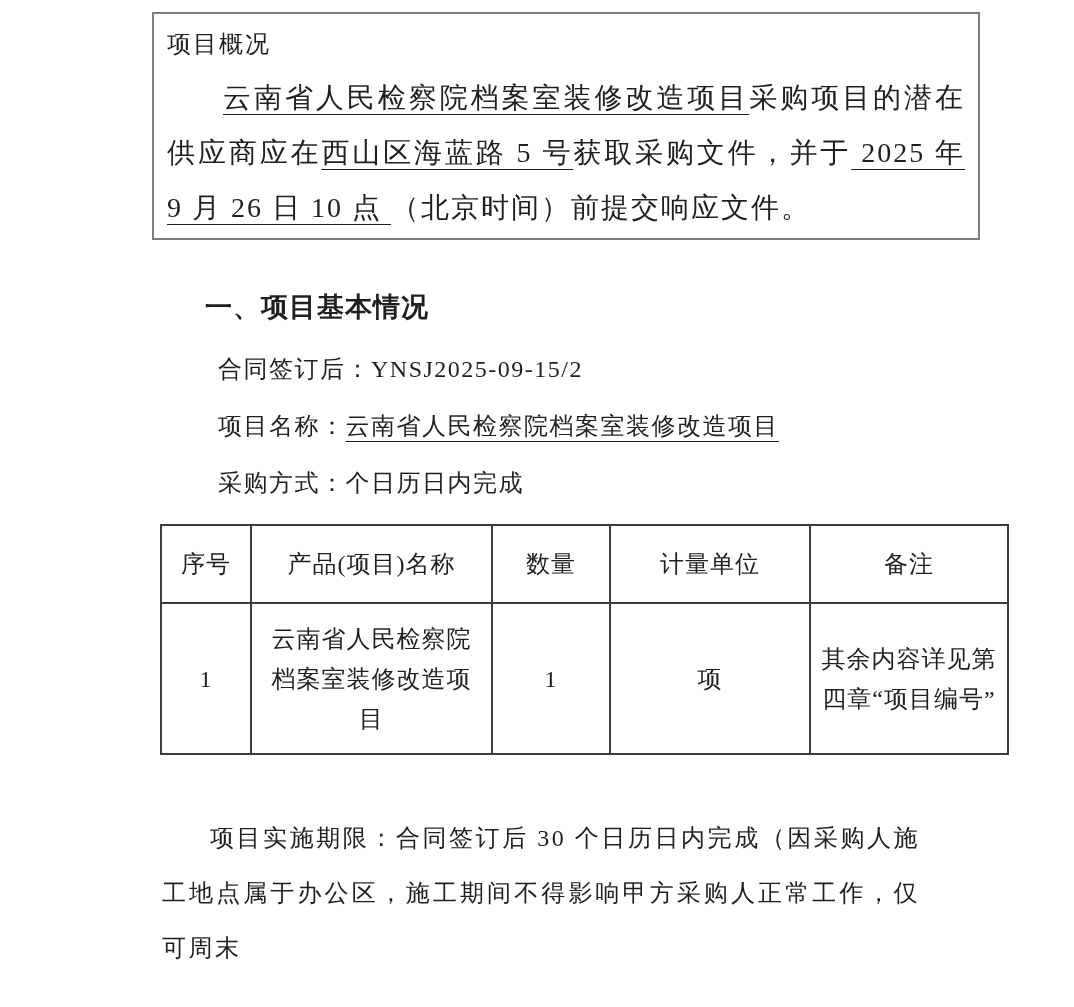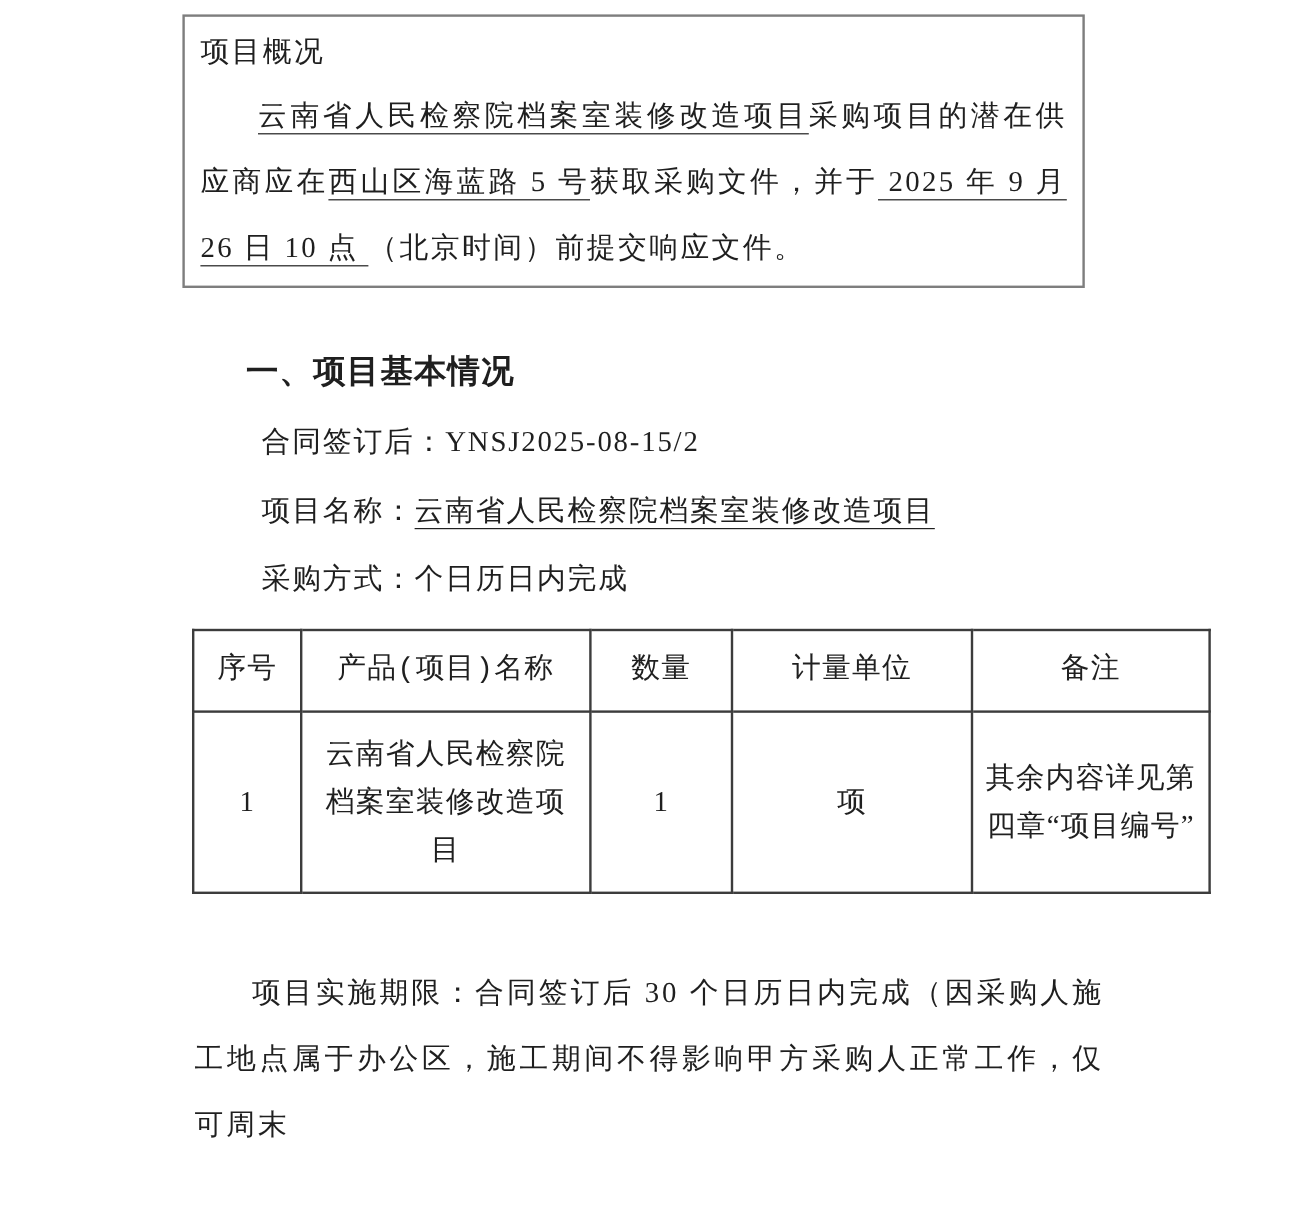--- a/index.html
+++ b/index.html
@@ -9,43 +9,43 @@
     overflow: hidden;
     font-family: "Liberation Serif", "DejaVu Serif", serif;
     color: #1f1f1f;
   }
   .content { padding-left: 162px; width: 758px; }
 
   
   .overview-box {
     box-sizing: border-box;
     margin-left: -10px; margin-top: 12px;
-    width: 752px; height: 228px;
+    width: 828px; height: 228px;
     border: 2px solid #7e7e7e;
     padding: 10px 13px 0 13px;
     overflow: hidden;
   }
   .box-title {
     font-size: 24px; line-height: 40px; letter-spacing: 2px;
   }
   .box-para {
     margin: 6px 0 0 0;
-    font-size: 24px; line-height: 55px; letter-spacing: 2px;
+    font-size: 28px; line-height: 55px; letter-spacing: 2px;
     text-align: justify; text-indent: 2em;
   }
   .u {
     text-decoration: underline;
     text-underline-offset: 7px;
     text-decoration-thickness: 1px;
   }
 
   
   .section-heading {
     margin: 53px 0 28px 43px;
-    font-family: Liberation Serif, serif;
+    font-family: Liberation Mono, monospace;
     font-weight: 700;
     font-size: 27px; line-height: 32px; letter-spacing: 1px;
   }
 
   
   .detail {
     margin: 0 0 25px 0; padding-left: 56px;
     font-size: 24px; line-height: 32px; letter-spacing: 1.5px;
   }
 
@@ -59,21 +59,21 @@
   .req-table th, .req-table td {
     border: 2px solid #3c3c3c;
     font-weight: normal;
     font-size: 24px;
     letter-spacing: 1px;
     text-align: center;
     vertical-align: middle;
     padding: 4px 8px;
     line-height: 40px;
   }
-  .req-table thead tr { height: 68px; font-family: Liberation Mono, monospace; }
+  .req-table thead tr { height: 78px; }
   .req-table tbody tr { height: 151px; }
   .col-seq  { width: 72px;  }
   .col-name { width: 223px; }
   .col-qty  { width: 100px; }
   .col-unit { width: 182px; }
   .col-note { width: 180px; }
 
   
   .impl-para {
     margin: 56px 0 0 0;
@@ -86,21 +86,21 @@
 
 <div class="content">
 
   <div class="overview-box">
     <div class="box-title">项目概况</div>
     <p class="box-para"><span class="u">云南省人民检察院档案室装修改造项目</span><span>采购项目的潜在供应商应在</span><span class="u">西山区海蓝路 5 号</span><span>获取采购文件，并于</span><span class="u"> 2025 年 9 月 26 日 10 点 </span><span>（北京时间）前提交响应文件。</span></p>
   </div>
 
   <h2 class="section-heading">一、项目基本情况</h2>
 
-  <div class="detail"><span>合同签订后：</span><span>YNSJ2025-08-15/2</span></div>
+  <div class="detail"><span>合同签订后：</span><span>YNSJ2025-09-15/2</span></div>
   <div class="detail"><span>项目名称：</span><span class="u">云南省人民检察院档案室装修改造项目</span></div>
   <div class="detail"><span>采购方式：</span><span>个日历日内完成</span></div>
 
   <table class="req-table">
     <thead>
       <tr>
         <th class="col-seq">序号</th>
         <th class="col-name">产品(项目)名称</th>
         <th class="col-qty">数量</th>
         <th class="col-unit">计量单位</th>

